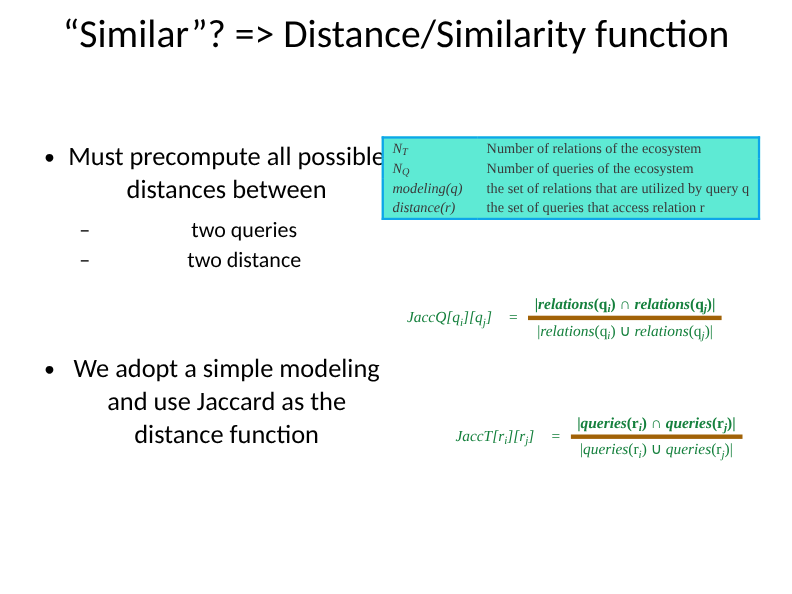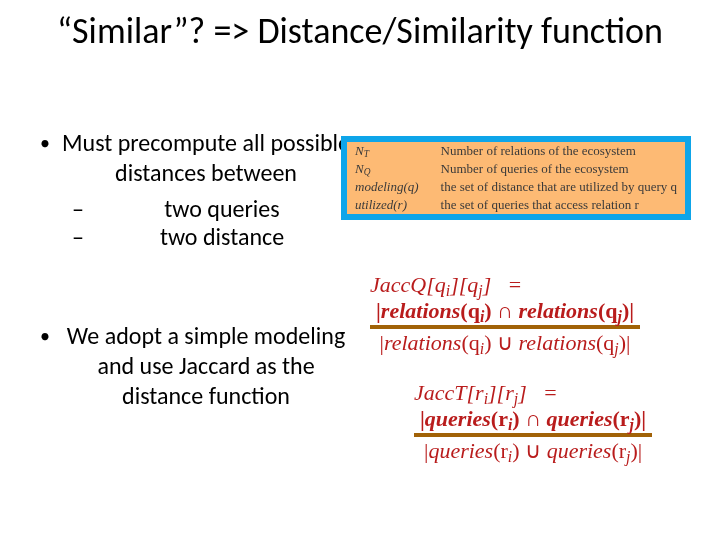--- a/index.html
+++ b/index.html
@@ -47,44 +47,44 @@
     position: absolute;
     left: 0;
     top: 0;
     font-size: 20px;
     line-height: 30px;
   }
   .bullet-l2 {
     position: relative;
     padding-left: 22px;
     margin-left: 32px;
-    font-size: 24px;
+    font-size: 20px;
     line-height: 26px;
     margin-bottom: 2px;
   }
   .bullet-l2::before {
     content: "–";
     position: absolute;
     left: 0;
     top: 0;
     line-height: 26px;
   }
   .second-block {
     margin-top: 71px;
   }
   
   .notation-table {
     position: absolute;
     right: 28px;
-    top: 136px;
-    border: 6px solid #0ea5e9;
+    top: 124px;
+    border: 2px solid #0ea5e9;
     border-collapse: collapse;
     font-family: "Times New Roman", Times, serif;
     font-size: 13px;
-    background: #fdba74;
+    background: #5eead4;
   }
   .notation-table td {
     padding: 1px 8px;
     vertical-align: top;
     white-space: nowrap;
     color: #3a3a3a;
   }
   .notation-table td.sym {
     font-style: italic;
     text-align: left;
@@ -92,22 +92,22 @@
   }
   .sub {
     font-size: 0.72em;
     position: relative;
     top: 0.25em;
   }
   
   .formula {
     position: absolute;
     font-family: "Times New Roman", Times, serif;
-    font-size: 22px;
-    color: #b91c1c;
+    font-size: 14px;
+    color: #15803d;
   }
   .formula .name {
     font-style: italic;
     display: inline-block;
     vertical-align: middle;
     margin-right: 6px;
   }
   .formula .eq {
     display: inline-block;
     vertical-align: middle;
@@ -152,24 +152,24 @@
         <tr>
       <td class="sym">N<span class="sub">T</span></td>
       <td>Number of relations of the ecosystem</td>
     </tr>
     <tr>
       <td class="sym">N<span class="sub">Q</span></td>
       <td>Number of queries of the ecosystem</td>
     </tr>
     <tr>
       <td class="sym">modeling(q)</td>
-      <td>the set of distance that are utilized by query q</td>
+      <td>the set of relations that are utilized by query q</td>
     </tr>
     <tr>
-      <td class="sym">utilized(r)</td>
+      <td class="sym">distance(r)</td>
       <td>the set of queries that access relation r</td>
     </tr>
   </tbody>
     </table>
 
   <div class="formula" id="formula-q">
     <span class="name">JaccQ[q<span class="subi">i</span>][q<span class="subi">j</span>]</span>
     <span class="eq">=</span>
     <span class="frac">
       <span class="num">|<span class="ital">relations</span>(q<span class="subi">i</span>) ∩ <span class="ital">relations</span>(q<span class="subi">j</span>)|</span>

